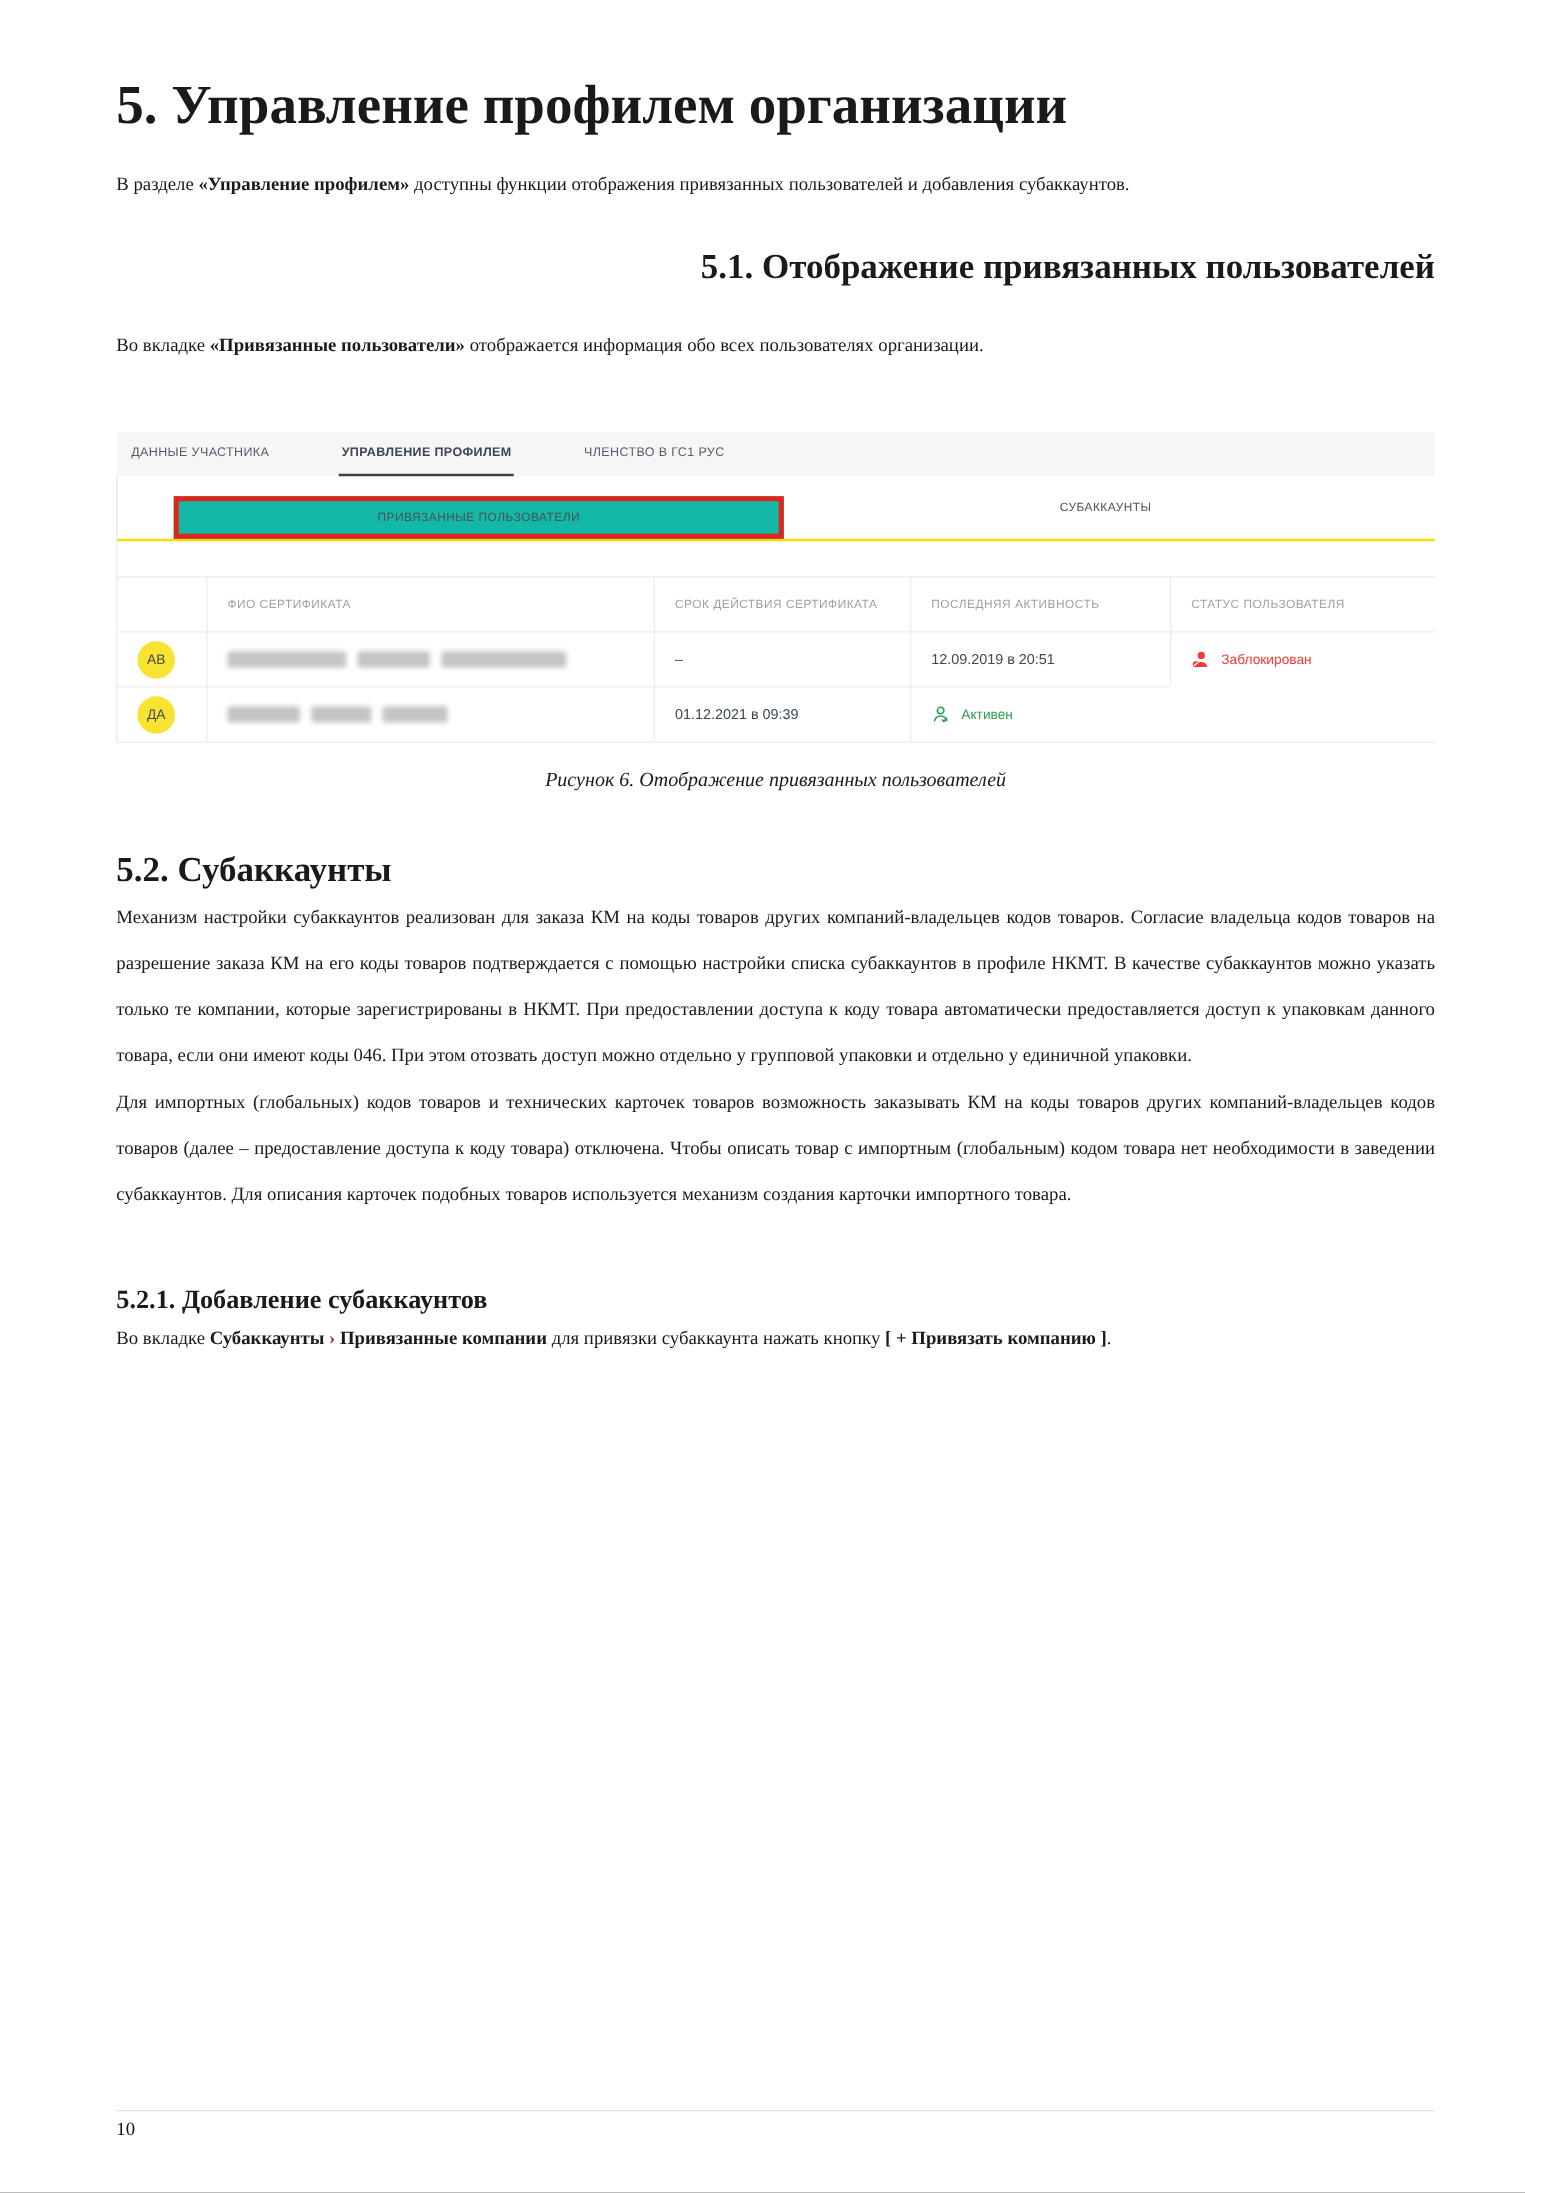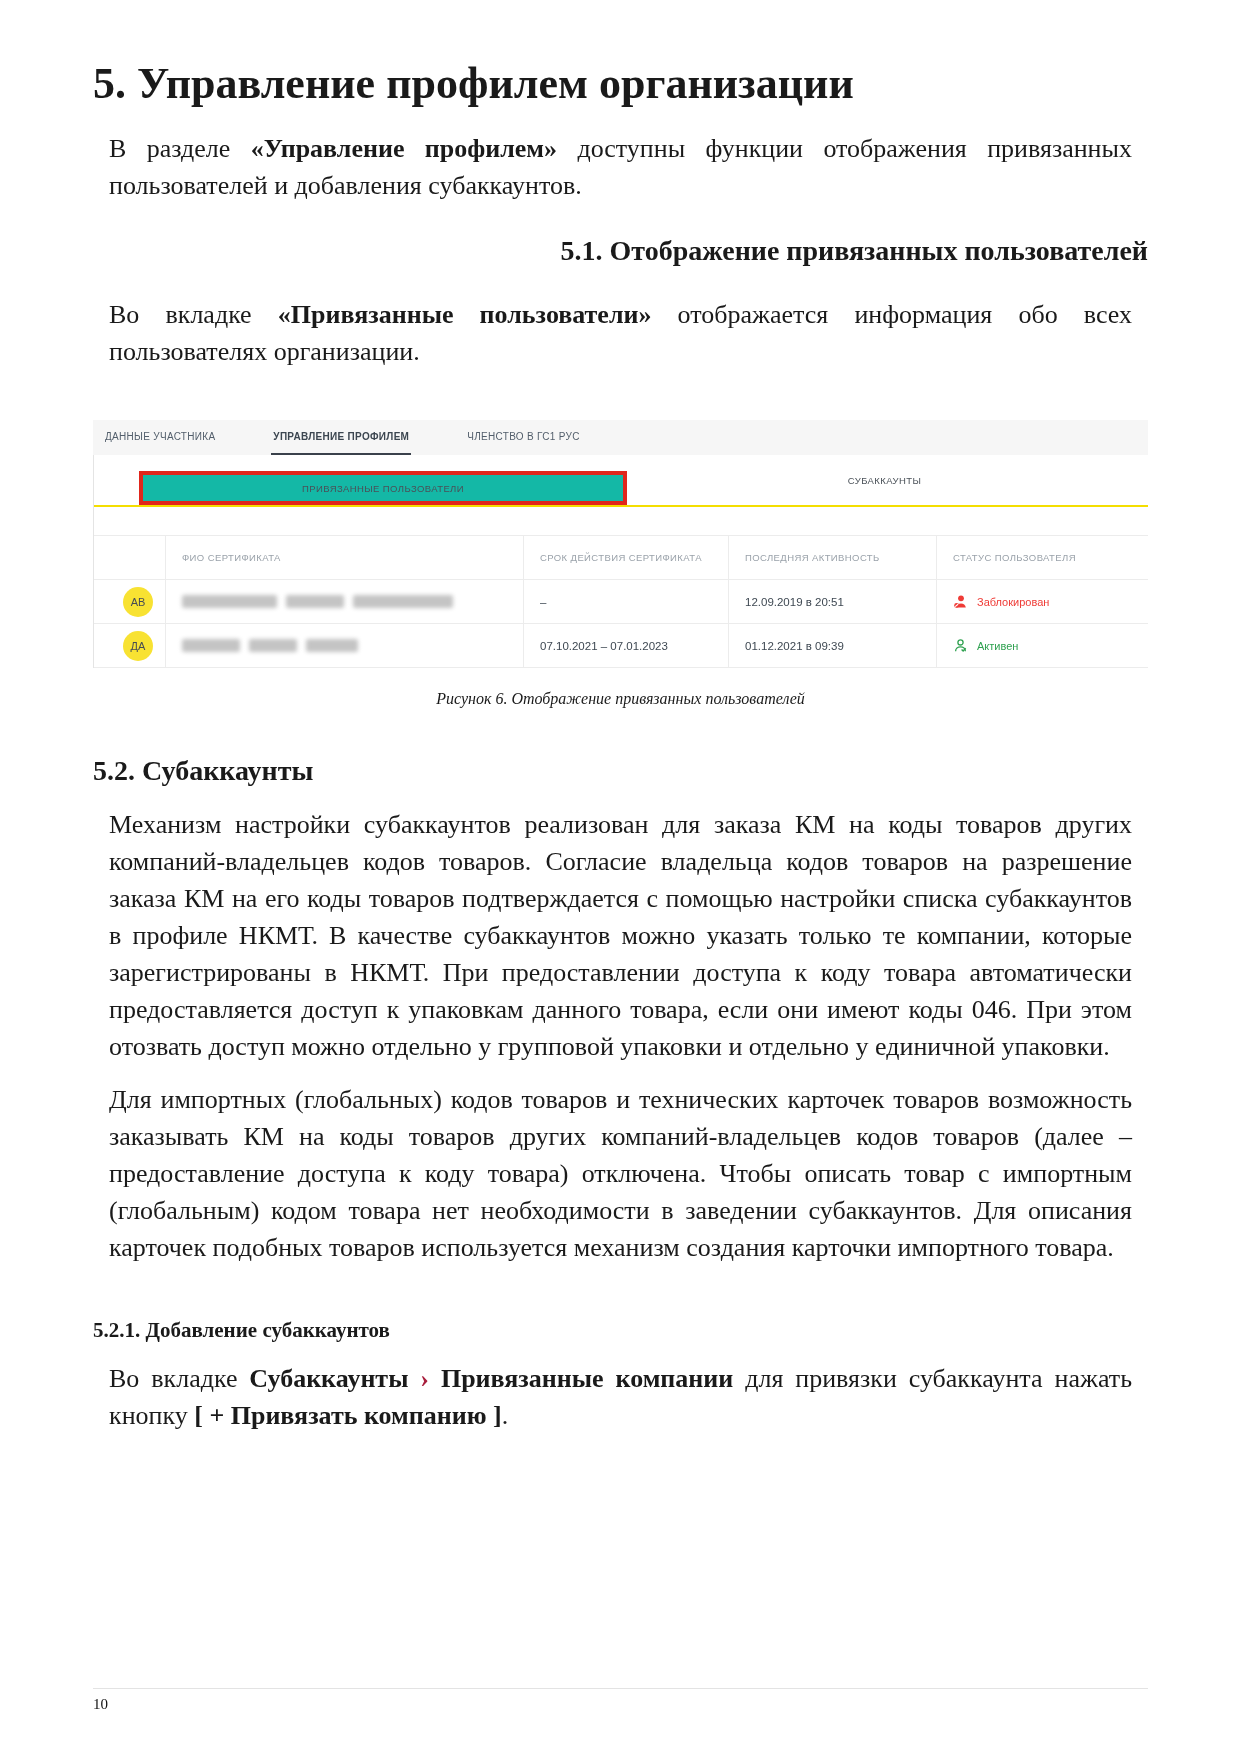--- a/index.html
+++ b/index.html
@@ -5,21 +5,21 @@
   html,body{margin:0;padding:0;background:#888;}
   .page{
     width:1241px;height:1754px;background:#ffffff;position:relative;
     font-family:"Liberation Serif", serif;color:#1a1a1a;overflow:hidden;
     margin:0 auto;
   }
   .content{padding:62px 93px 0 93px;}
   h1{font-size:44px;line-height:44px;margin:0 0 24px 0;font-weight:bold;}
   h2{font-size:28px;line-height:38px;margin:0;font-weight:bold;}
   h3{font-size:21px;line-height:28px;margin:0;font-weight:bold;}
-  p.body{font-size:26px;line-height:37px;text-align:justify;margin:16px;}
+  p.body{font-size:15px;line-height:37px;text-align:justify;margin:0;}
   .caption{font-size:16px;font-style:italic;text-align:center;margin:0;}
   .chevron{color:#a81e3c;font-weight:bold;}
 
   
   .shot{
     margin-top:50px;height:248px;position:relative;
     font-family:"Liberation Sans", sans-serif;
   }
   .tabbar{
     height:35px;background:#f6f6f6;display:flex;align-items:stretch;
@@ -55,21 +55,21 @@
   .cell{
     border-top:1px solid #ececec;display:flex;align-items:center;
     padding:0 0 0 16px;height:44px;box-sizing:border-box;
     font-size:11.5px;color:#3e4852;
   }
   .cell.vline{border-left:1px solid #ececec;}
   .cell.hdr{font-size:9.5px;letter-spacing:.4px;color:#9aa2aa;}
   .avatar{
     width:30px;height:30px;border-radius:50%;background:#f8e232;
     color:#454b54;font-size:11px;display:flex;align-items:center;
-    justify-content:center;margin-left:13px;
+    justify-content:center;margin-left:0;
   }
   .bb{display:inline-block;height:13px;border-radius:2px;background:#c4c4c4;
       filter:blur(2px);margin-right:9px;}
   .status{display:flex;align-items:center;gap:9px;font-size:11px;}
   .status.red{color:#ef3b36;}
   .status.green{color:#2fa150;}
   .status svg{display:block;}
 
   .figure-caption-wrap{margin-top:22px;}
   .sec-52{margin-top:44px;}
@@ -158,21 +158,20 @@
           </div>
 
           <div class="cell">
             <div class="avatar">ДА</div>
           </div>
           <div class="cell vline">
             <span class="bb" style="width:58px;"></span>
               <span class="bb" style="width:48px;"></span>
               <span class="bb" style="width:52px;"></span>
           </div>
-          <div class="cell vline">07.10.2021 – 07.01.2023</div>
           <div class="cell vline">01.12.2021 в 09:39</div>
           <div class="cell vline">
             <div class="status green">
               <span>
                 <svg width="15" height="15" viewBox="0 0 15 15">
                   <circle cx="7.5" cy="4.4" r="2.6" fill="none" stroke="#2fa150" stroke-width="1.3"></circle>
                   <path d="M2.6 13.2 a4.9 4.4 0 0 1 9.8 0" fill="none" stroke="#2fa150" stroke-width="1.3"></path>
                   <path d="M8.6 11.6 l1.5 1.5 l2.6 -2.8" fill="none" stroke="#2fa150" stroke-width="1.4"></path>
                 </svg>
               </span>

